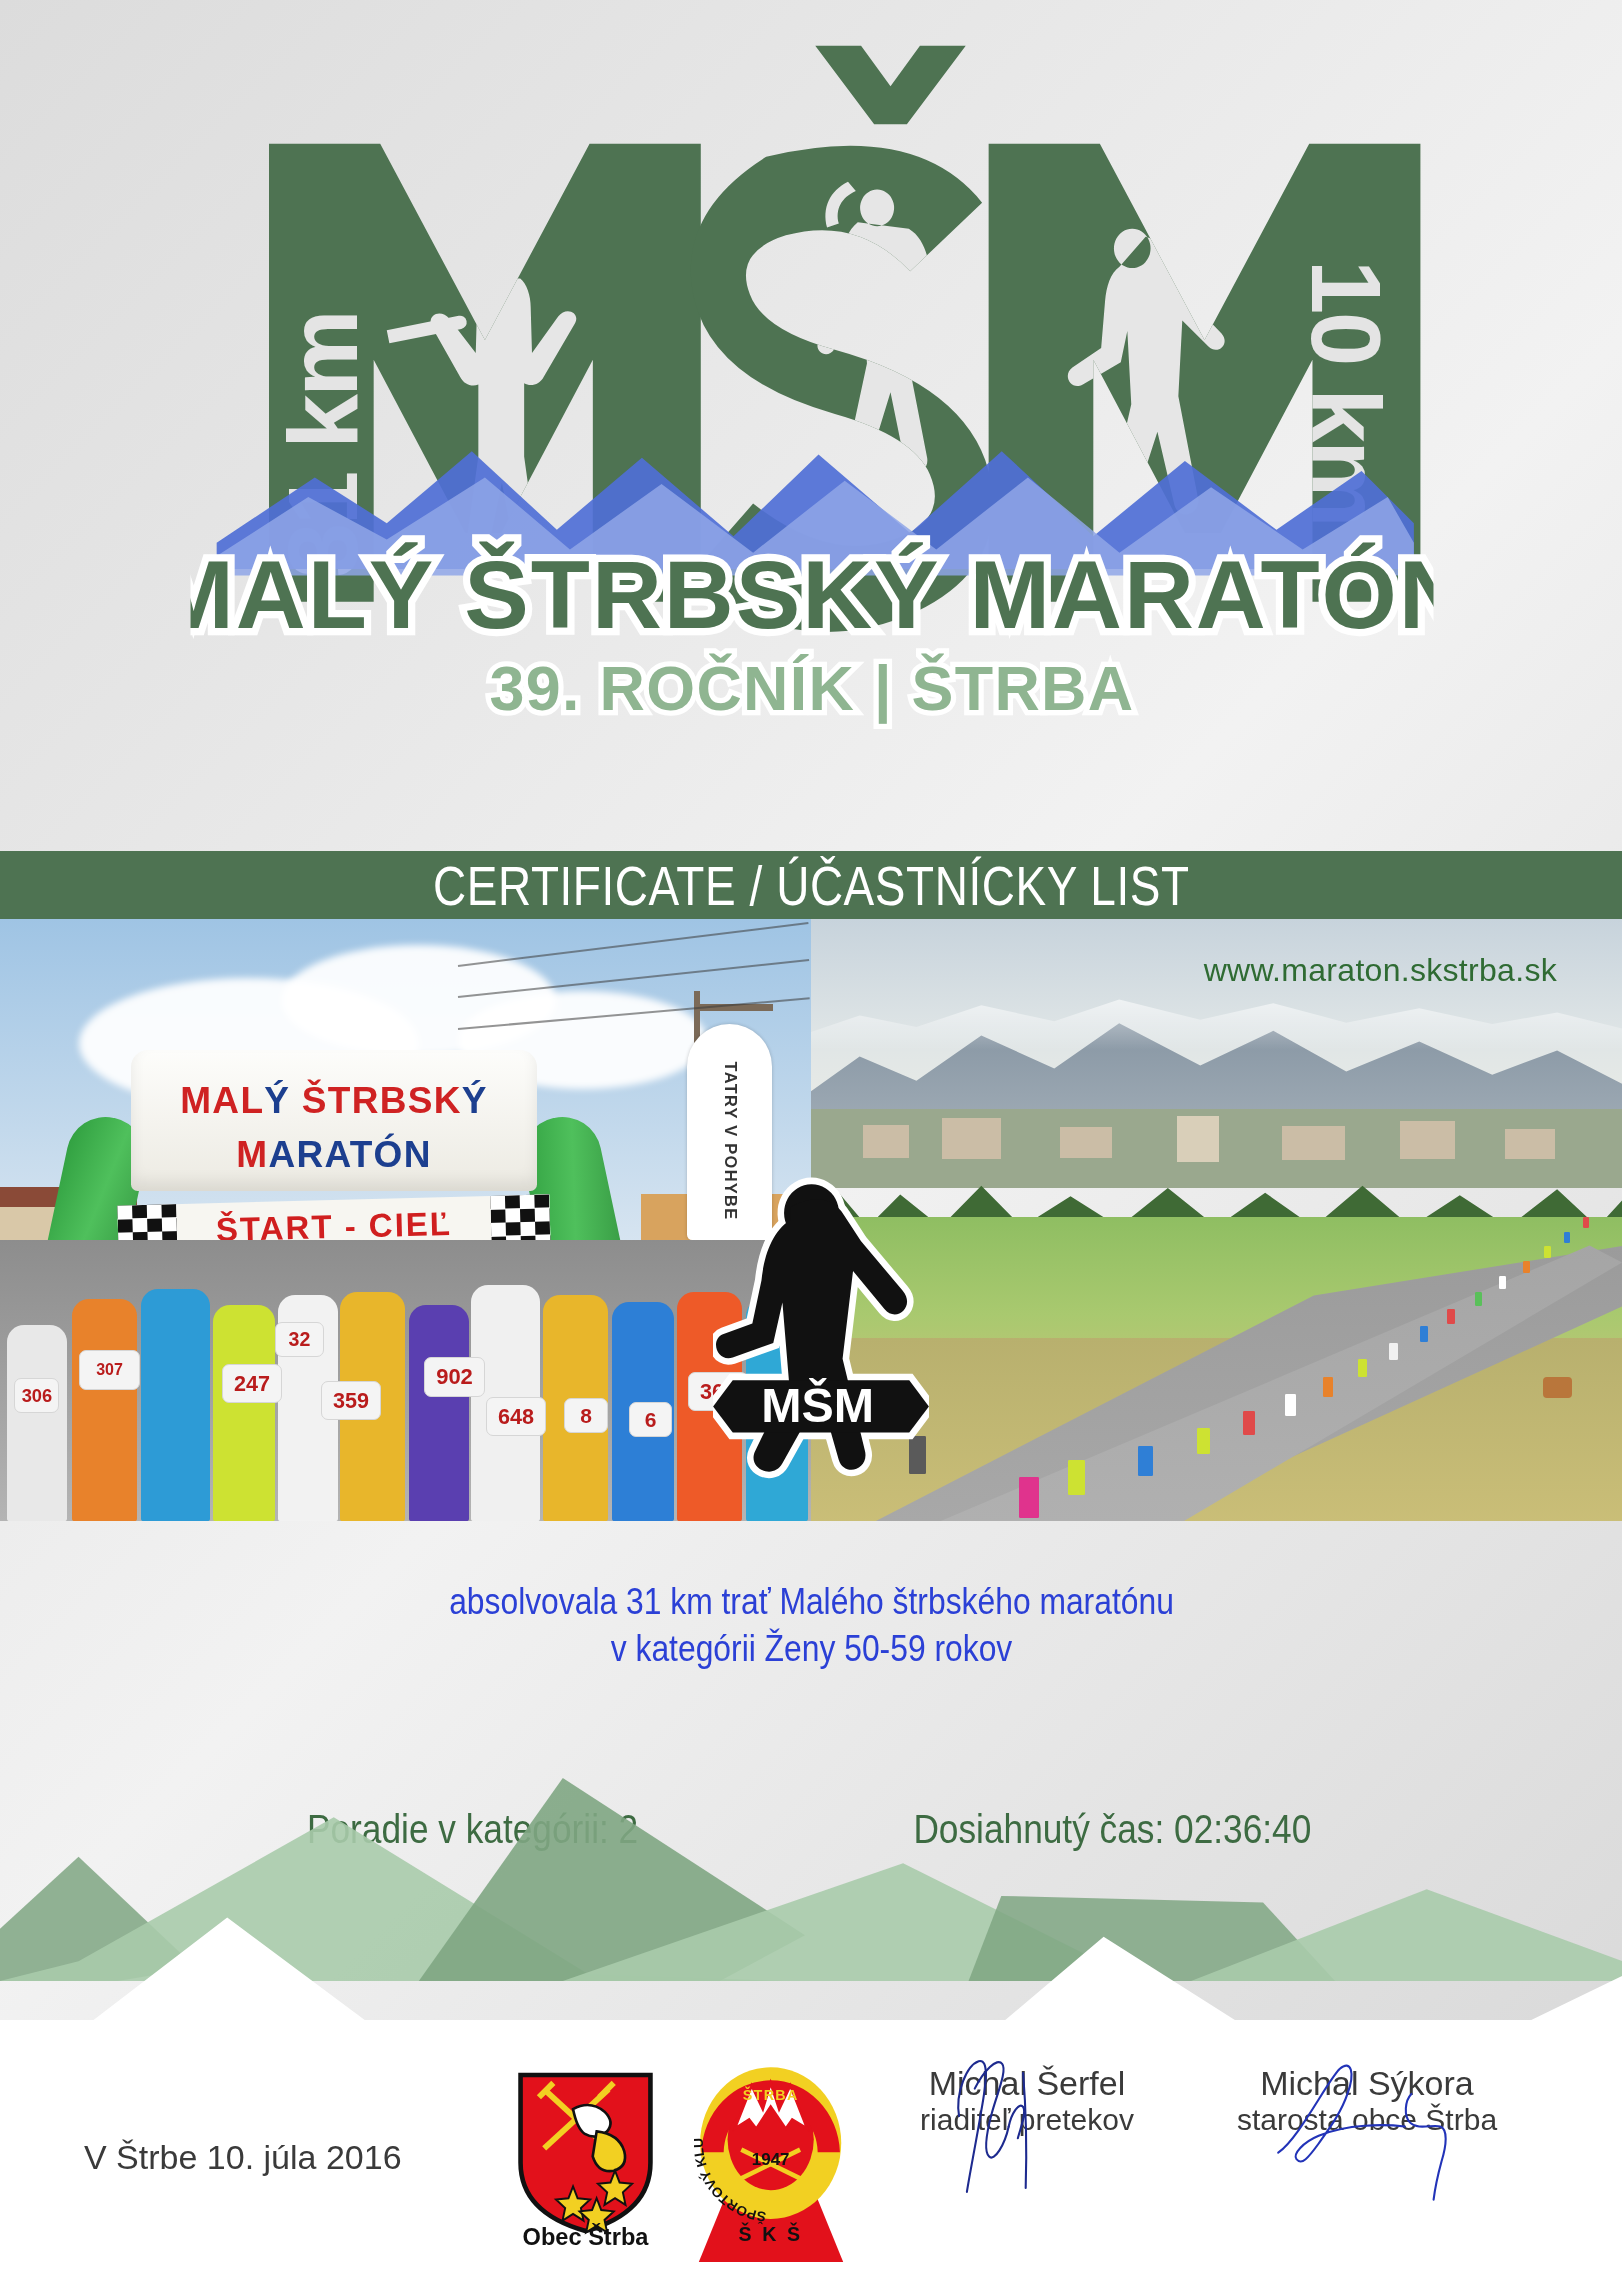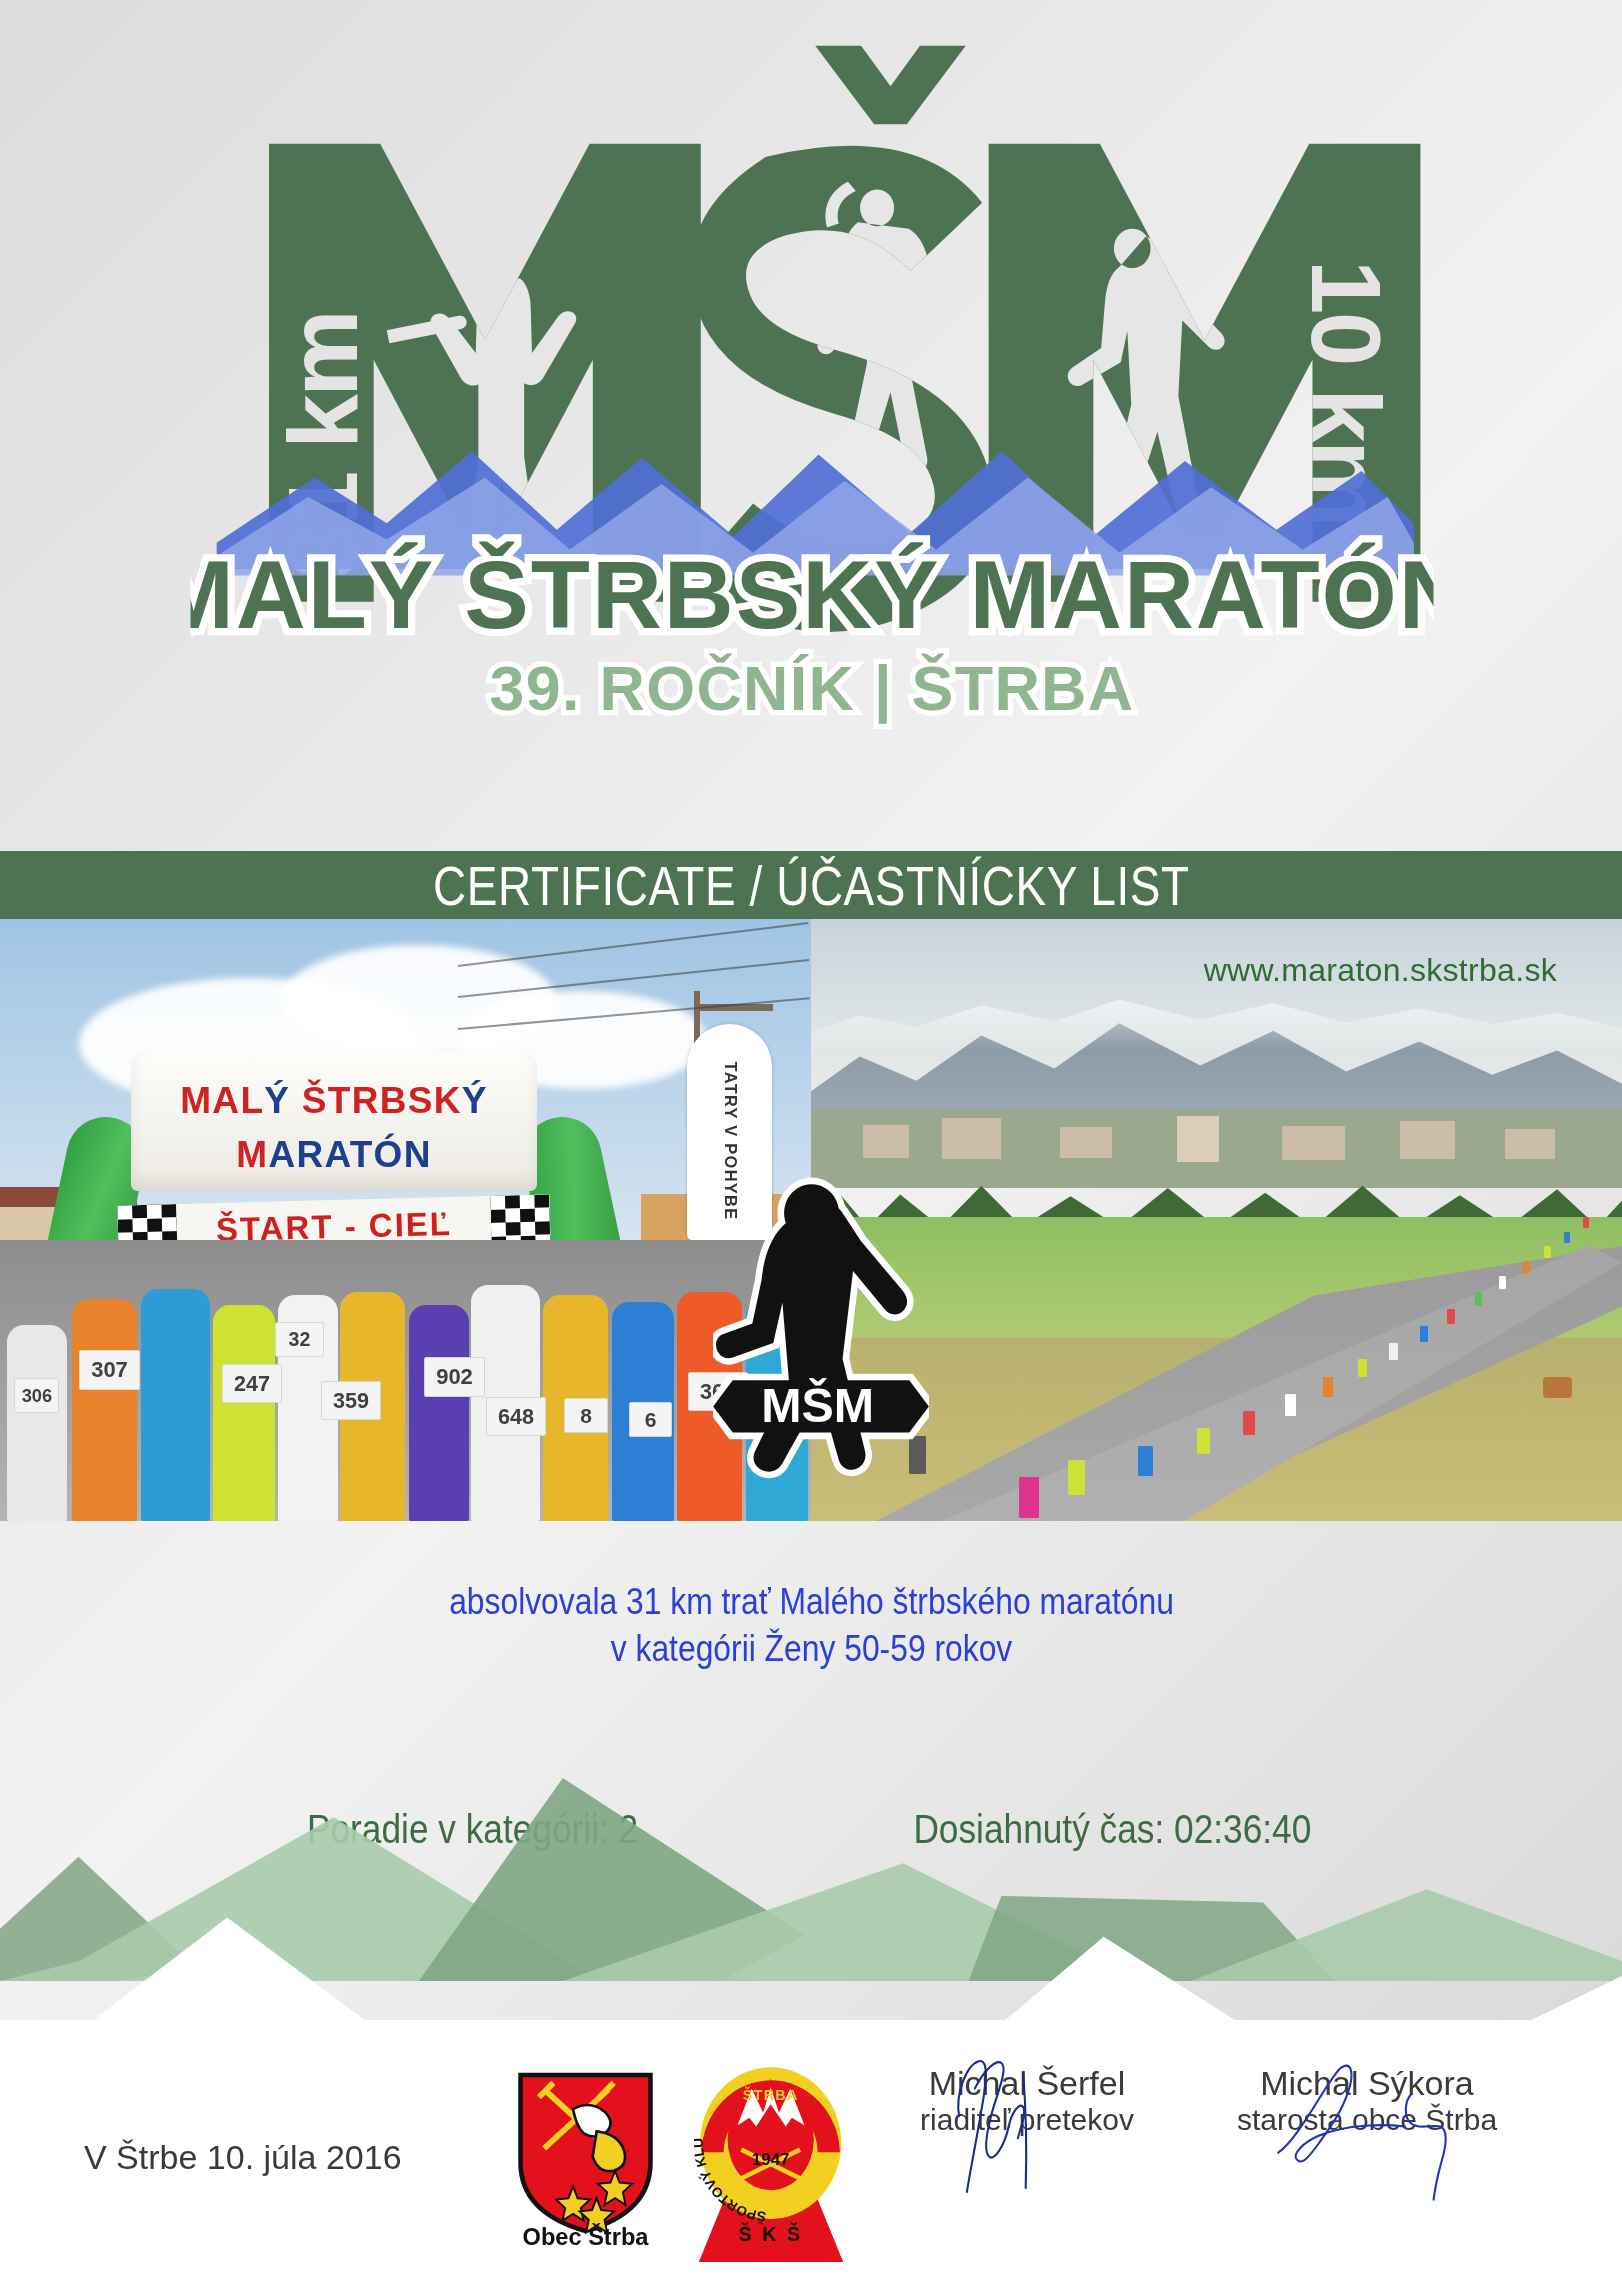--- a/index.html
+++ b/index.html
@@ -58,22 +58,22 @@
   .startbar .t{color:#d01f1f;font-weight:700;font-size:33px;letter-spacing:2px;}
   .checker{position:absolute;top:0;height:54px;width:59px;
            background:repeating-conic-gradient(#111 0 25%, #fff 0 50%) 0 0/29.4px 27px;}
   .flag{position:absolute;right:39px;top:105px;width:85px;height:216px;background:#fff;border-radius:43px 43px 5.2px 5.2px;
         box-shadow:0 0 3.9px rgba(0,0,0,.2);overflow:hidden;}
   .flag .ft{position:absolute;left:50%;top:54%;transform:translate(-50%,-50%) rotate(90deg);
             font-size:16.4px;font-weight:700;color:#333;white-space:nowrap;letter-spacing:1.3px;}
 
   .crowd{position:absolute;left:0;bottom:0;width:100%;height:281px;background:linear-gradient(#8d8d8d,#9c9c9c 40%,#b4b4b4);}
   .runner{position:absolute;bottom:0;border-radius:17px 17px 2.6px 2.6px;}
-  .bib{position:absolute;background:#f4f4f4;border:1.3px solid #d6d6d6;border-radius:2px;
-       display:flex;align-items:center;justify-content:center;font-weight:700;color:#404040;}
+  .bib{position:absolute;background:#f4f4f4;border:1.3px solid #d6d6d6;border-radius:7px;
+       display:flex;align-items:center;justify-content:center;font-weight:700;color:#b91c1c;}
 
   
   .mtn-sky{position:absolute;left:0;top:0;width:100%;height:196px;background:linear-gradient(#c7d3dc,#dfe5e6 60%,#e9ebe6);}
   .mtn{position:absolute;left:0;top:59px;width:100%;height:151px;
        background:linear-gradient(#7d8d9c,#9fabb5);
        clip-path:polygon(0 75%,6% 52%,13% 68%,21% 38%,30% 60%,38% 30%,48% 58%,57% 35%,66% 62%,75% 42%,84% 64%,92% 48%,100% 70%,100% 100%,0 100%);}
   .mtn-snow{position:absolute;left:0;top:59px;width:100%;height:72px;
        background:linear-gradient(rgba(255,255,255,.85),rgba(255,255,255,0));
        clip-path:polygon(0 75%,6% 52%,13% 68%,21% 38%,30% 60%,38% 30%,48% 58%,57% 35%,66% 62%,75% 42%,84% 64%,92% 48%,100% 70%,100% 100%,0 100%);}
   .town{position:absolute;left:0;top:190px;width:100%;height:79px;background:#9aa88e;}
@@ -250,21 +250,21 @@
         <div class="runner" style="left:213px;width:62px;height:216px;background:#cde232;"></div>
         <div class="runner" style="left:278px;width:60px;height:226px;background:#f2f2f2;"></div>
         <div class="runner" style="left:340px;width:65px;height:229px;background:#e8b62b;"></div>
         <div class="runner" style="left:409px;width:60px;height:216px;background:#5a3fb0;"></div>
         <div class="runner" style="left:471px;width:69px;height:236px;background:#f0f0f0;"></div>
         <div class="runner" style="left:543px;width:65px;height:226px;background:#e8b62b;"></div>
         <div class="runner" style="left:612px;width:62px;height:219px;background:#2d7fd6;"></div>
         <div class="runner" style="left:677px;width:65px;height:229px;background:#ee5a28;"></div>
         <div class="runner" style="left:746px;width:62px;height:222px;background:#2fa8d6;"></div>
 
-        <div class="bib" style="left:79px;bottom:131px;width:59px;height:38px;font-size:22px;">307</div>
+        <div class="bib" style="left:79px;bottom:131px;width:59px;height:38px;font-size:16px;">307</div>
         <div class="bib" style="left:222px;bottom:118px;width:58px;height:37px;font-size:21.6px;">247</div>
         <div class="bib" style="left:275px;bottom:164px;width:47px;height:33px;font-size:19.6px;">32</div>
         <div class="bib" style="left:321px;bottom:101px;width:58px;height:37px;font-size:21.6px;">359</div>
         <div class="bib" style="left:424px;bottom:124px;width:59px;height:38px;font-size:22px;">902</div>
         <div class="bib" style="left:486px;bottom:85px;width:58px;height:37px;font-size:21.6px;">648</div>
         <div class="bib" style="left:564px;bottom:88px;width:42px;height:33px;font-size:21px;">8</div>
         <div class="bib" style="left:629px;bottom:84px;width:41px;height:33px;font-size:21px;">6</div>
         <div class="bib" style="left:688px;bottom:110px;width:58px;height:37px;font-size:21.6px;">360</div>
         <div class="bib" style="left:14.4px;bottom:108px;width:43px;height:33px;font-size:18.3px;">306</div>
       </div>

